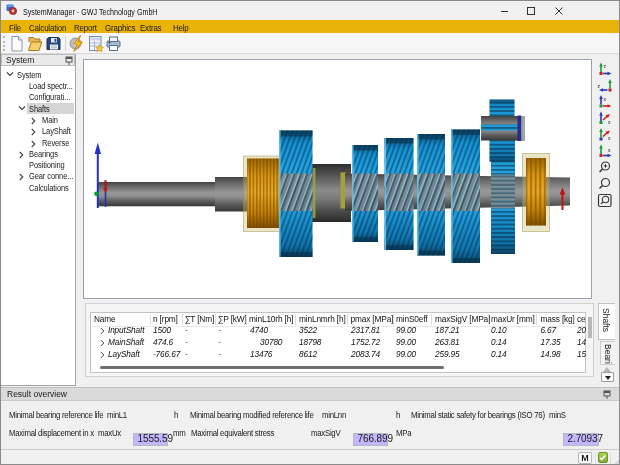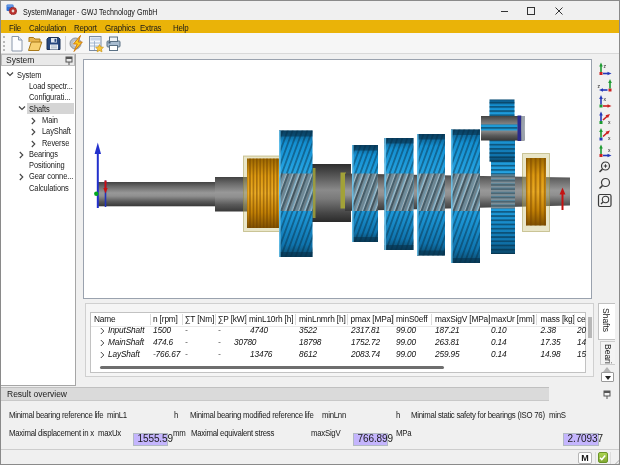--- a/index.html
+++ b/index.html
@@ -21,21 +21,21 @@
   .trow { position:absolute; font-size:8.5px; letter-spacing:-0.1px; white-space:nowrap; transform:scaleX(0.88); transform-origin:0 0; }
   
   #viewport { left:82px; top:58px; width:509px; height:240px; background:#fff; border:1.5px solid #9aa2ae; }
   
   #tblbox { left:84px; top:302px; width:509px; height:74px; background:#f5f5f5; border:1px solid #d0d0d0; }
   #tbl { left:4px; top:8px; width:496px; height:61px; background:#fff; border:1px solid #c2c2c2; font-size:8.3px; }
   .th { position:absolute; top:1px; white-space:nowrap; color:#111; letter-spacing:-0.15px; }
   .td { position:absolute; white-space:nowrap; color:#111; letter-spacing:-0.15px;font-style:italic; }
   .colsep { position:absolute; top:1px; height:11px; width:1px; background:#dcdcdc; }
   
-  #rohead { left:0; top:386px; width:548px; height:13.5px; background:#dadada; border-top:1px solid #c0c0c0; border-bottom:1px solid #c8c8c8; font-size:8.5px; }
+  #rohead { left:0; top:386px; width:620px; height:13.5px; background:#dadada; border-top:1px solid #c0c0c0; border-bottom:1px solid #c8c8c8; font-size:8.5px; }
   #robody { left:0; top:400px; width:620px; height:48px; background:#f0f0f0; font-size:8.5px; }
   .rlbl { position:absolute; white-space:nowrap; letter-spacing:-0.3px; transform:scaleX(0.92); transform-origin:0 0; }
   .rbox { position:absolute; background:#c4b5fd; border:1px solid #b2bac2; font-size:10px; line-height:10.5px; padding:0 0 0 3.5px; letter-spacing:-0.1px;margin-top:24px; }
   
   #statusbar { left:0; top:448px; width:620px; height:17px; background:#f0f0f0; border-top:1px solid #cdcdcd; }
 </style>
 </head>
 <body>
 
   <div id="titlebar" class="abs">
@@ -402,27 +402,27 @@
       <span class="td" style="left:17px;top:12px">InputShaft</span>
       <span class="td" style="left:62px;top:12px">1500</span>
       <span class="td" style="left:94px;top:12px">-</span>
       <span class="td" style="left:127px;top:12px">-</span>
       <span class="td" style="left:159px;top:12px">4740</span>
       <span class="td" style="left:208px;top:12px">3522</span>
       <span class="td" style="left:260px;top:12px">2317.81</span>
       <span class="td" style="left:305px;top:12px">99.00</span>
       <span class="td" style="left:344px;top:12px">187.21</span>
       <span class="td" style="left:400px;top:12px">0.10</span>
-      <span class="td" style="left:449.5px;top:12px">2.38</span>
+      <span class="td" style="left:449.5px;top:12px">6.67</span>
       <span class="td" style="left:486px;top:12px">20</span>
       <span class="td" style="left:17px;top:24px">MainShaft</span>
       <span class="td" style="left:62px;top:24px">474.6</span>
       <span class="td" style="left:94px;top:24px">-</span>
       <span class="td" style="left:127px;top:24px">-</span>
-      <span class="td" style="left:143px;top:24px">30780</span>
+      <span class="td" style="left:169px;top:24px">30780</span>
       <span class="td" style="left:208px;top:24px">18798</span>
       <span class="td" style="left:260px;top:24px">1752.72</span>
       <span class="td" style="left:305px;top:24px">99.00</span>
       <span class="td" style="left:344px;top:24px">263.81</span>
       <span class="td" style="left:400px;top:24px">0.14</span>
       <span class="td" style="left:449.5px;top:24px">17.35</span>
       <span class="td" style="left:486px;top:24px">14</span>
       <span class="td" style="left:17px;top:36px">LayShaft</span>
       <span class="td" style="left:62px;top:36px">-766.67</span>
       <span class="td" style="left:94px;top:36px">-</span>

